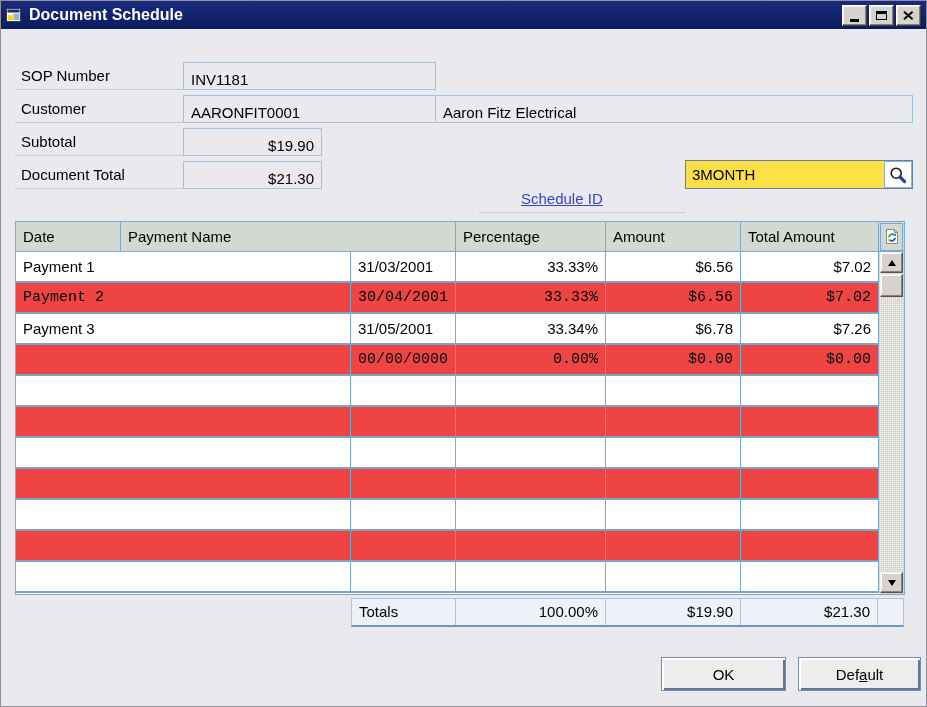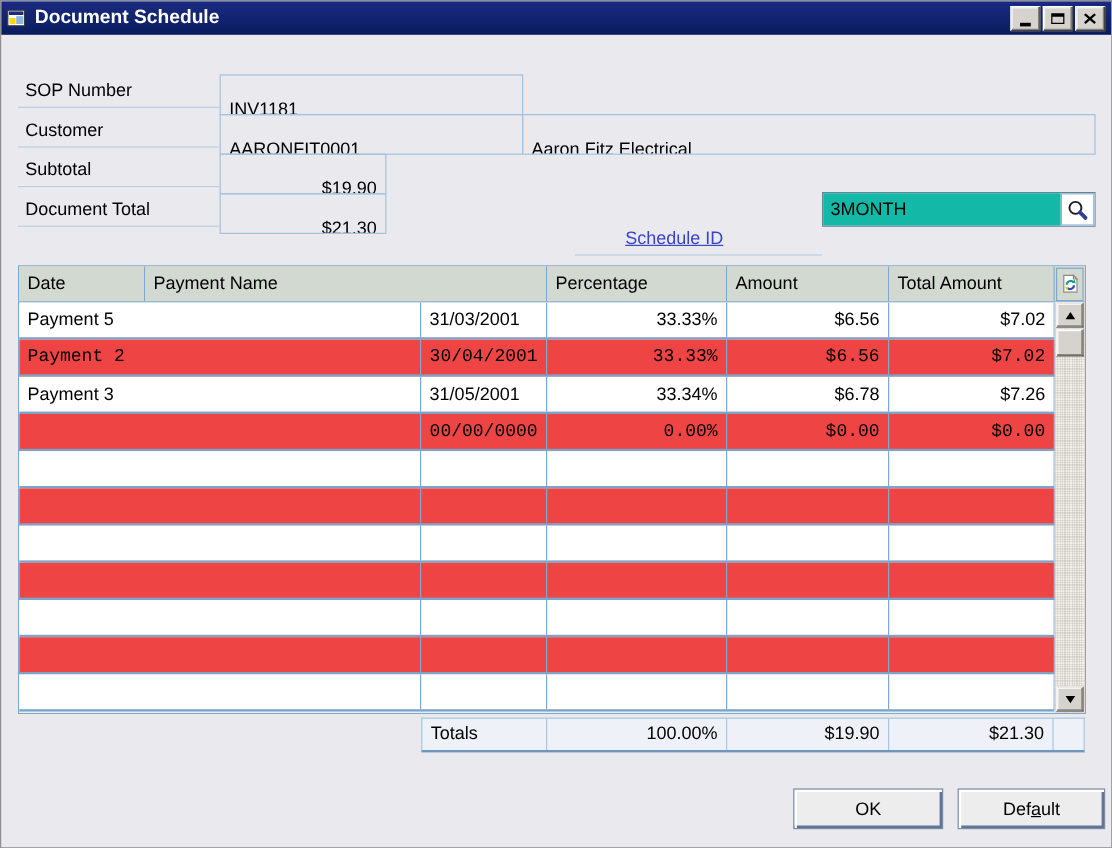--- a/index.html
+++ b/index.html
@@ -24,35 +24,35 @@
     display:flex;align-items:center;justify-content:center;cursor:default;
   }
   .glyph-min{width:9px;height:3px;background:#000;margin-top:10px;}
   .glyph-max{width:11px;height:9px;border:1px solid #000;border-top-width:3px;}
   
   .flabel{
     position:absolute;left:14px;width:168px;height:28px;line-height:28px;
     padding-left:6px;border-bottom:1px solid #b9cfe4;white-space:nowrap;
   }
   .fieldbox{
-    position:absolute;height:28px;line-height:26px;padding:16px 7px;
+    position:absolute;height:28px;line-height:26px;padding:4px 7px;
     border:1px solid #a3c2de;white-space:nowrap;overflow:hidden;
   }
   .num{text-align:right;}
   .sched-line{
     position:absolute;left:478px;top:160px;width:206px;height:28px;
     line-height:28px;border-bottom:1px solid #b9cfe4;padding-left:42px;margin-top:24px;
   }
   .sched-link{color:#3a45cc;text-decoration:underline;cursor:pointer;}
   .sched-group{
     position:absolute;left:684px;top:159px;width:228px;height:29px;
     display:flex;background:#fff;border:1px solid #67839c;
   }
   .sched-input{
-    flex:1;min-width:0;border:none;outline:none;background:#14b8a6;
+    flex:1;min-width:0;border:none;outline:none;background:#fde047;
     font:inherit;padding:0 6px;color:#000;
   }
   .lookup-btn{
     width:28px;background:#fff;border:1px solid #8fb0d0;padding:0;margin:0;
     display:flex;align-items:center;justify-content:center;cursor:pointer;
   }
   
   .grid{
     position:absolute;left:14px;top:220px;width:890px;height:374px;
     border:1px solid #7fa8cd;background:#fff;
@@ -188,21 +188,21 @@
             <polygon points="11.6,5.2 9.2,7.4 12.4,8.2" fill="#1b9a8a"></polygon>
             <path d="M11 9.7 a3.2 3.2 0 0 1 -5.6 2.1" fill="none" stroke="#2c4fb0" stroke-width="1.8"></path>
             <polygon points="4.4,13.8 6.8,11.6 3.6,10.8" fill="#e3cf1e"></polygon>
           </svg>
         </button>
       </div>
     </div>
 
     <div class="grid-rows">
         <div class="grow">
-          <div class="gcell c0">Payment 5</div>
+          <div class="gcell c0">Payment 1</div>
           <div class="gcell c1">31/03/2001</div>
           <div class="gcell c2 num">33.33%</div>
           <div class="gcell c3 num">$6.56</div>
           <div class="gcell c4 num">$7.02</div>
         </div>
         <div class="grow alt">
           <div class="gcell c0">Payment 2</div>
           <div class="gcell c1">30/04/2001</div>
           <div class="gcell c2 num">33.33%</div>
           <div class="gcell c3 num">$6.56</div>

